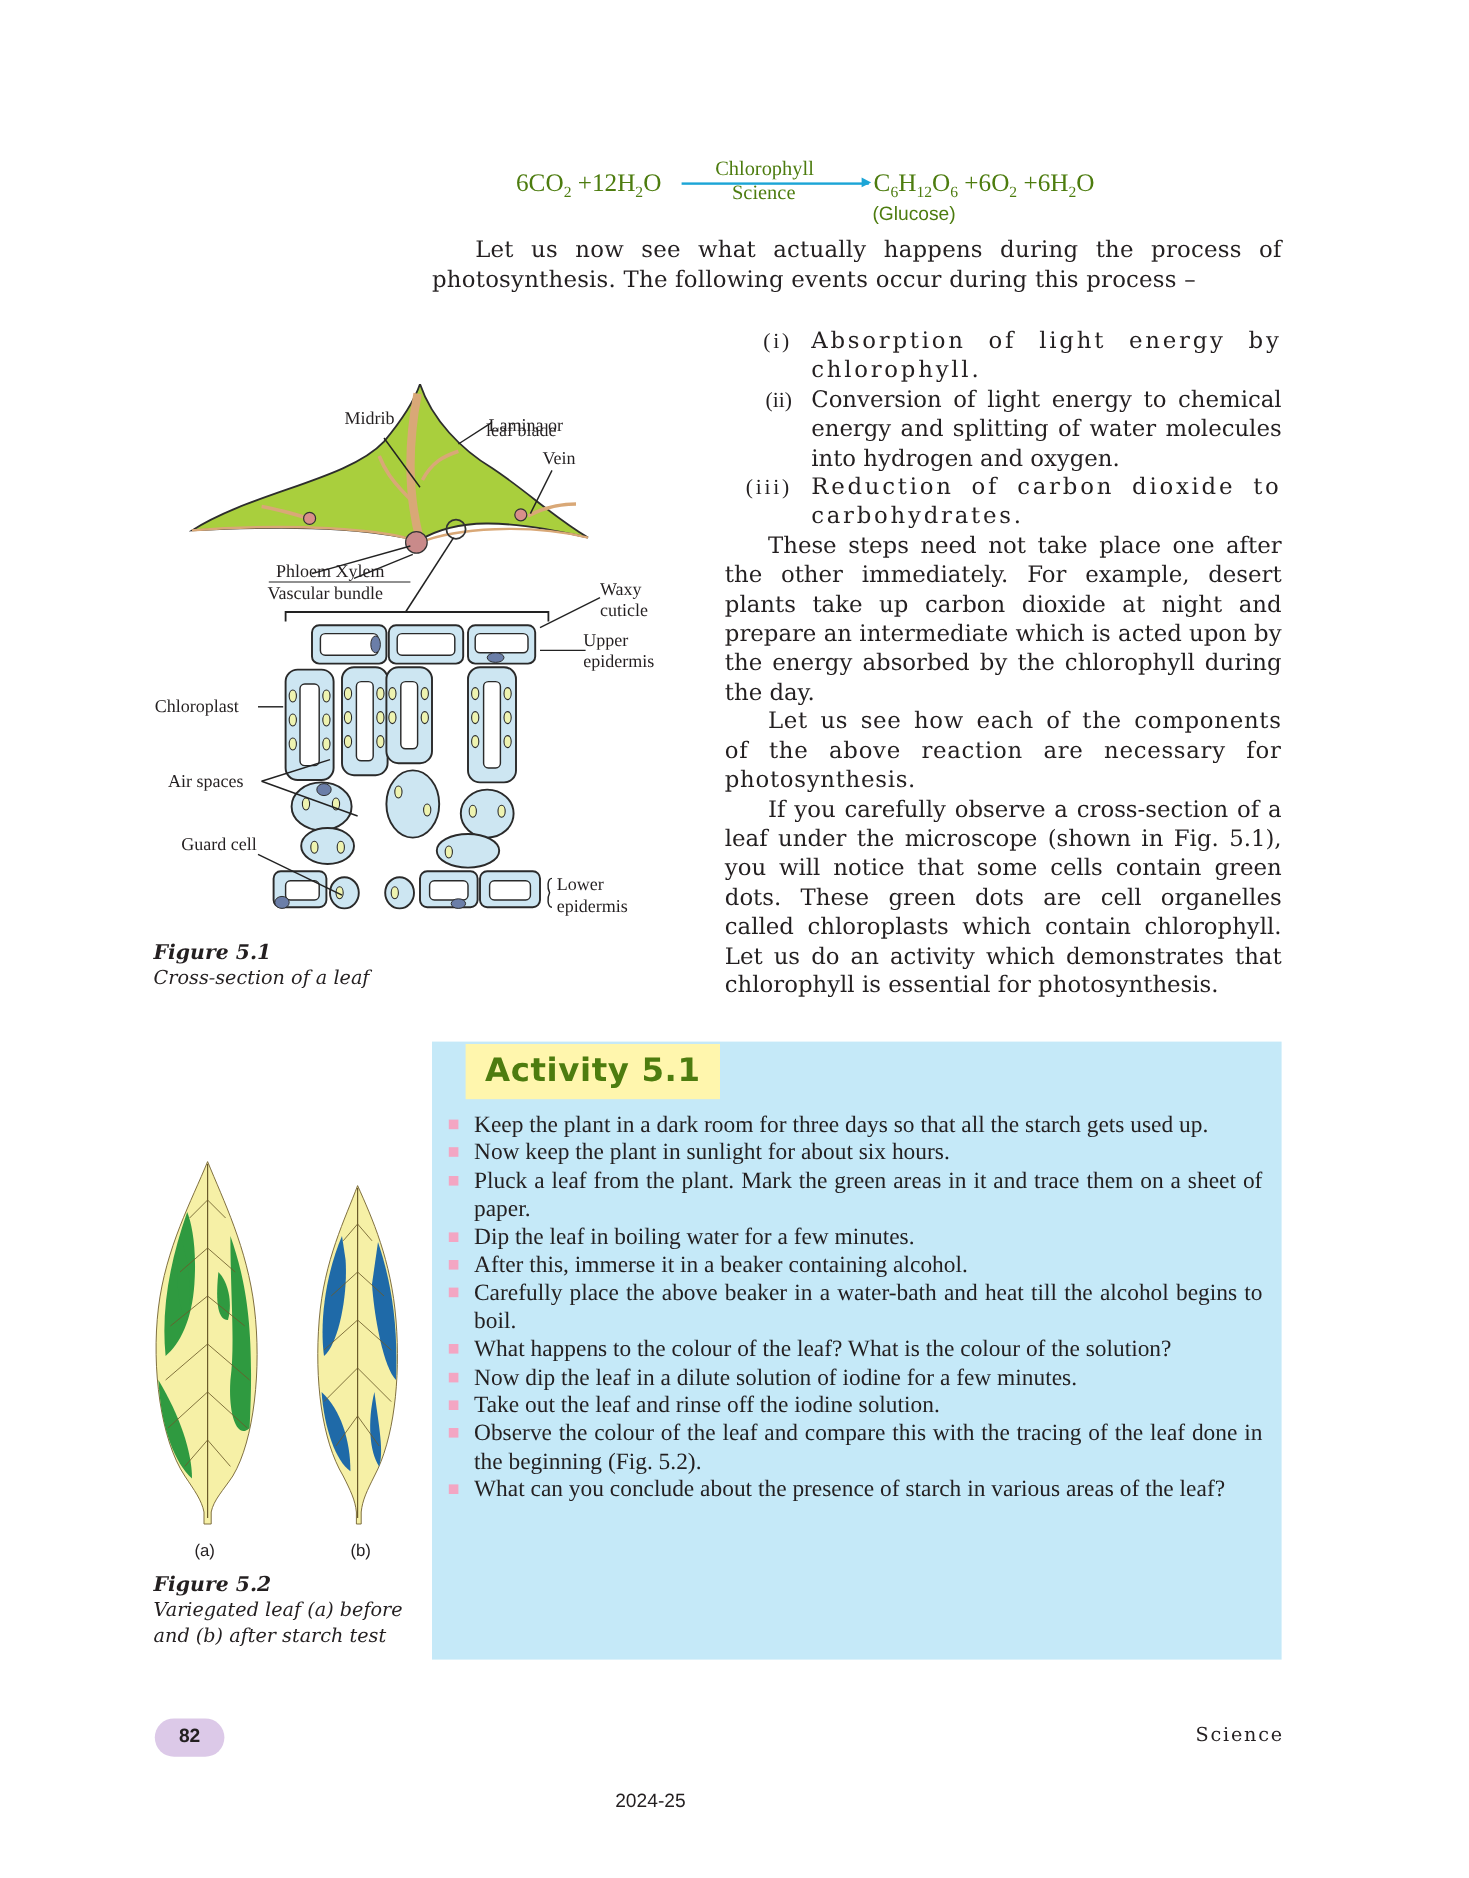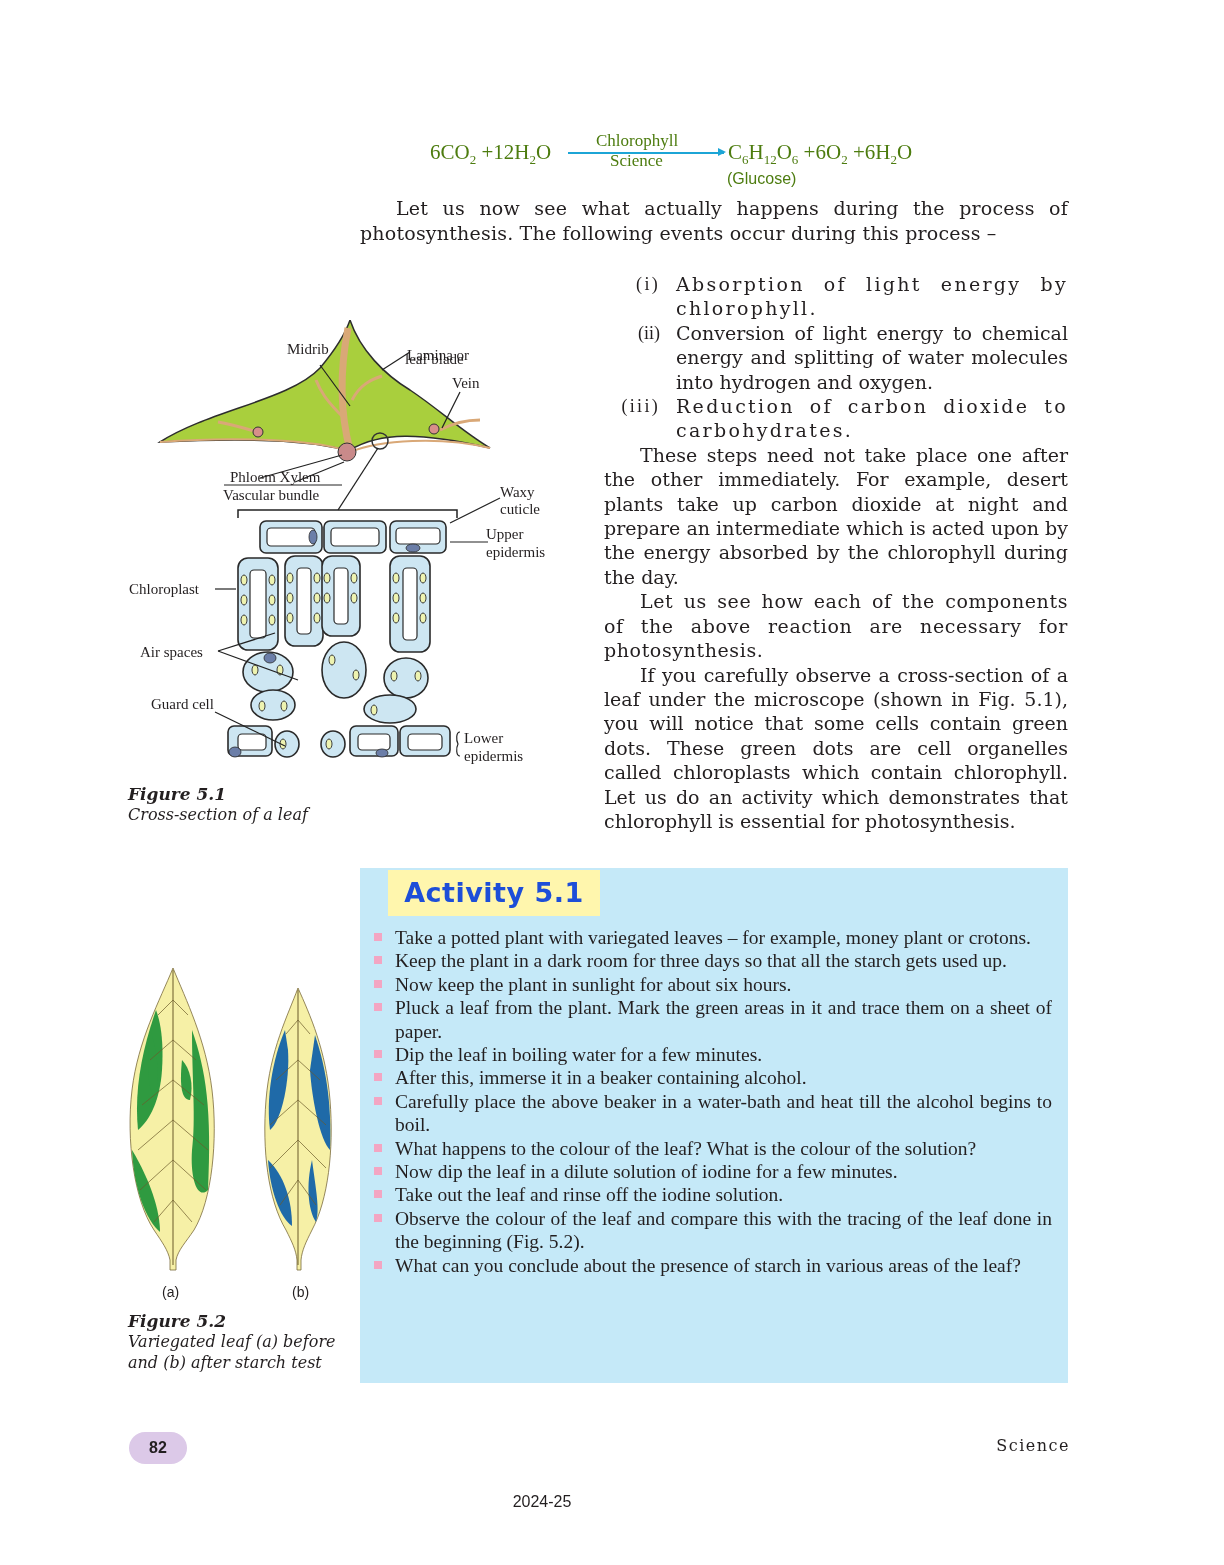--- a/index.html
+++ b/index.html
@@ -35,21 +35,21 @@
   
   .fig1 { position:absolute; left:120px; top:320px; width:460px; height:460px; }
   .figlabel { position:absolute; font-family:"Liberation Serif", serif; font-size:15px; color:#231f20; line-height:17px; }
   .caption { position:absolute; font-family:"DejaVu Serif", serif; }
   .caption .title { font-weight:bold; font-style:italic; font-size:17px; }
   .caption .sub { font-style:italic; font-size:16px; line-height:21px; }
 
   
   .activity { position:absolute; left:360px; top:868px; width:708px; height:515px; background:#c5e9f8; }
   .activity .head { position:absolute; left:28px; top:2px; width:212px; height:46px; background:#fff6ad;
-                    color:#1d4ed8; font-family:"DejaVu Sans", sans-serif; font-weight:bold; font-size:27px;
+                    color:#4d7c0f; font-family:"DejaVu Sans", sans-serif; font-weight:bold; font-size:27px;
                     line-height:46px; text-align:center; letter-spacing:0.5px; }
   .activity ul { position:absolute; left:14px; top:58px; width:678px; margin:0; padding:0; list-style:none;
                  font-family:"Liberation Serif", serif; font-size:19.5px; line-height:23.4px; }
   .activity li { position:relative; padding-left:21px; text-align:justify; }
   .activity li .bullet { position:absolute; left:0; top:7px; width:8px; height:8px; background:#f3a6c3; }
 
   
   .fig2 { position:absolute; left:120px; top:960px; width:230px; height:340px; }
   .fig2 .sublabel { position:absolute; font-family:"Liberation Sans", sans-serif; font-size:14px; }
 
@@ -211,21 +211,20 @@
 </div>
 
 <div class="caption" style="left:128px;top:784px;">
   <div class="title">Figure 5.1</div>
   <div class="sub">Cross-section of a leaf</div>
 </div>
 
 <div class="activity">
   <div class="head">Activity 5.1</div>
   <ul>
-    <li><span class="bullet"></span><span>Take a potted plant with variegated leaves – for example, money plant or crotons.</span></li>
     <li><span class="bullet"></span><span>Keep the plant in a dark room for three days so that all the starch gets used up.</span></li>
     <li><span class="bullet"></span><span>Now keep the plant in sunlight for about six hours.</span></li>
     <li><span class="bullet"></span><span>Pluck a leaf from the plant. Mark the green areas in it and trace them on a sheet of paper.</span></li>
     <li><span class="bullet"></span><span>Dip the leaf in boiling water for a few minutes.</span></li>
     <li><span class="bullet"></span><span>After this, immerse it in a beaker containing alcohol.</span></li>
     <li><span class="bullet"></span><span>Carefully place the above beaker in a water-bath and heat till the alcohol begins to boil.</span></li>
     <li><span class="bullet"></span><span>What happens to the colour of the leaf? What is the colour of the solution?</span></li>
     <li><span class="bullet"></span><span>Now dip the leaf in a dilute solution of iodine for a few minutes.</span></li>
     <li><span class="bullet"></span><span>Take out the leaf and rinse off the iodine solution.</span></li>
     <li><span class="bullet"></span><span>Observe the colour of the leaf and compare this with the tracing of the leaf done in the beginning (Fig. 5.2).</span></li>

